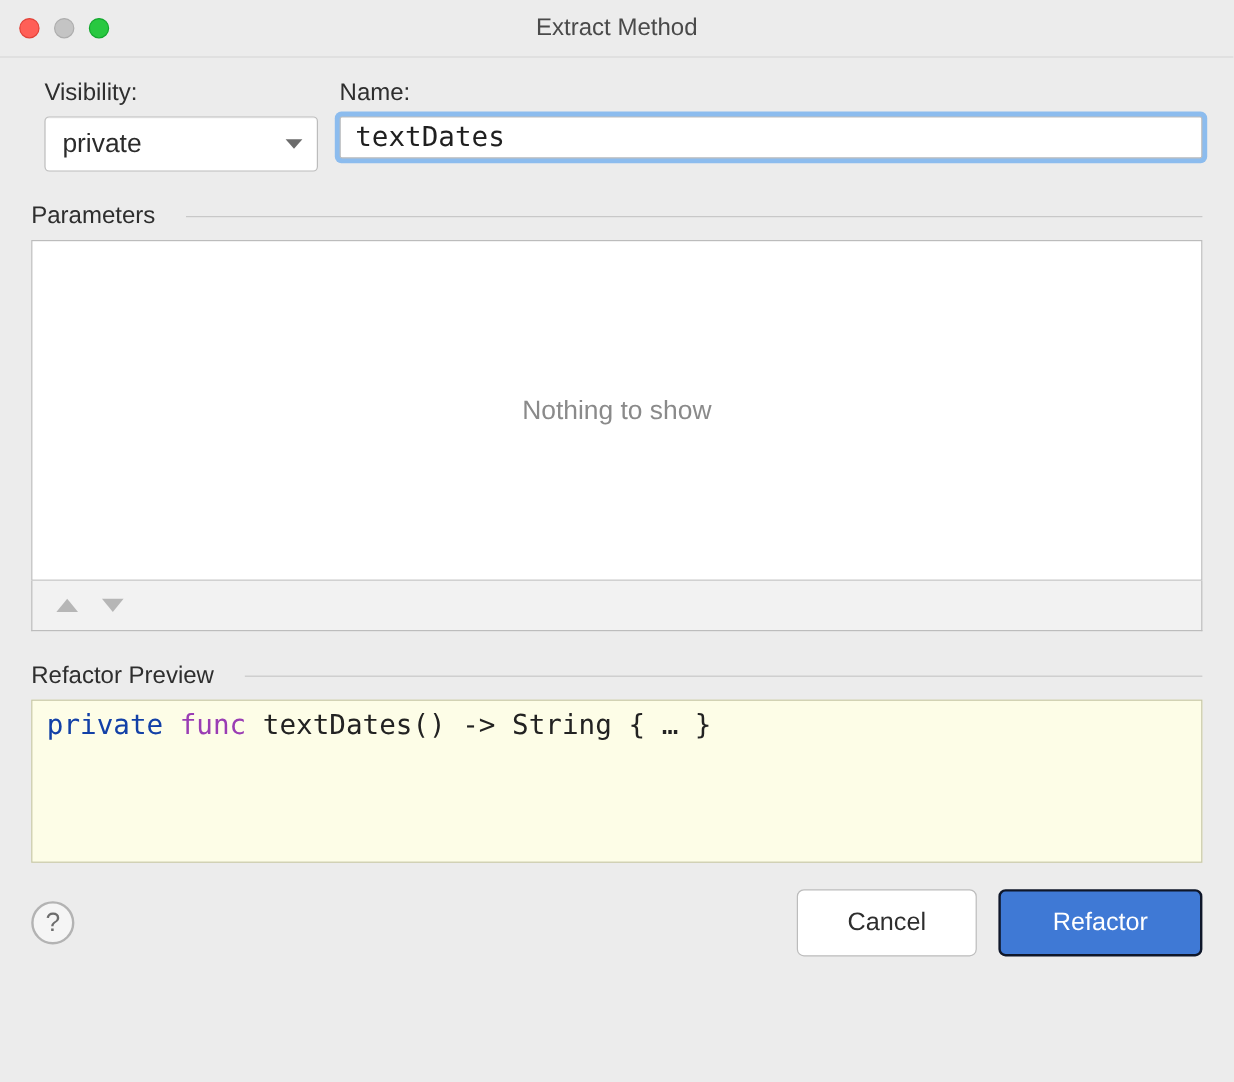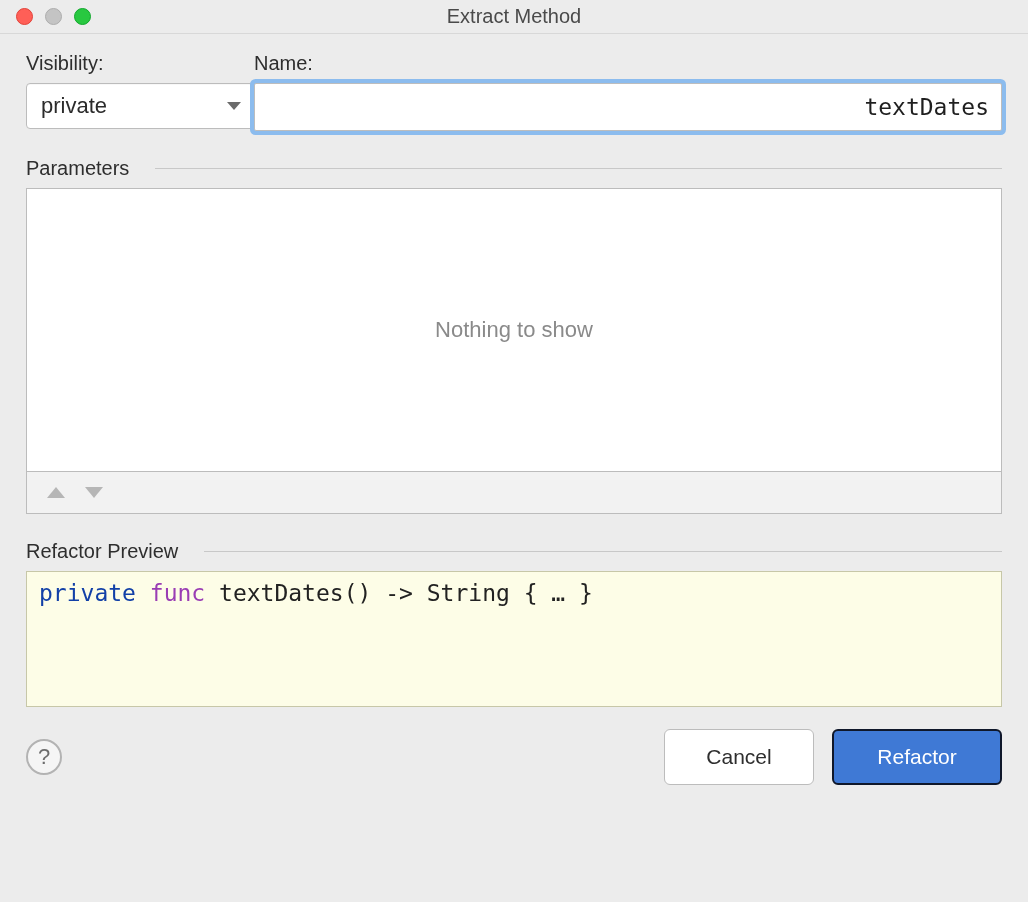--- a/index.html
+++ b/index.html
@@ -5,21 +5,21 @@
   * { box-sizing: border-box; margin: 0; padding: 0; }
   html, body { width: 1028px; height: 902px; }
   body {
     font-family: -apple-system, "Helvetica Neue", Arial, sans-serif;
     background: #ececec;
     color: #292929;
   }
 
   
   .titlebar {
-    height: 34px;
+    height: 48px;
     background: #ececec;
     border-bottom: 1px solid #d8d8d8;
     display: flex;
     align-items: center;
     position: relative;
   }
   .traffic-lights {
     display: flex;
     gap: 12px;
     padding-left: 16px;
@@ -39,20 +39,22 @@
     pointer-events: none;
   }
 
   .content {
     padding: 18px 26px 20px 26px;
   }
 
   
   .row-top {
     display: flex;
+    gap: 18px;
+    margin-left: 11px;
   }
   .field-visibility { width: 228px; }
   .field-name { flex: 1; }
   .field-label {
     font-size: 20px;
     color: #2e2e2e;
     margin-bottom: 8px;
   }
 
   .select-like {
@@ -71,32 +73,31 @@
   }
   .chev-down {
     width: 0; height: 0;
     border-left: 7px solid transparent;
     border-right: 7px solid transparent;
     border-top: 8px solid #6b6b6b;
     margin-right: 2px;
   }
 
   .text-input {
-    height: 48px;
+    height: 35px;
     width: 100%;
     background: #ffffff;
     border: 1px solid #bdbdbd;
     border-radius: 2px;
     font-family: "Menlo","Consolas",monospace;
     font-size: 23px;
     color: #1f1f1f;
     padding: 0 12px;
     outline: none;
     box-shadow: 0 0 0 4px #8cbcee;
-    text-align: right;
   }
 
   
   .section-head {
     display: flex;
     align-items: center;
     gap: 26px;
     margin-top: 26px;
     margin-bottom: 8px;
   }

